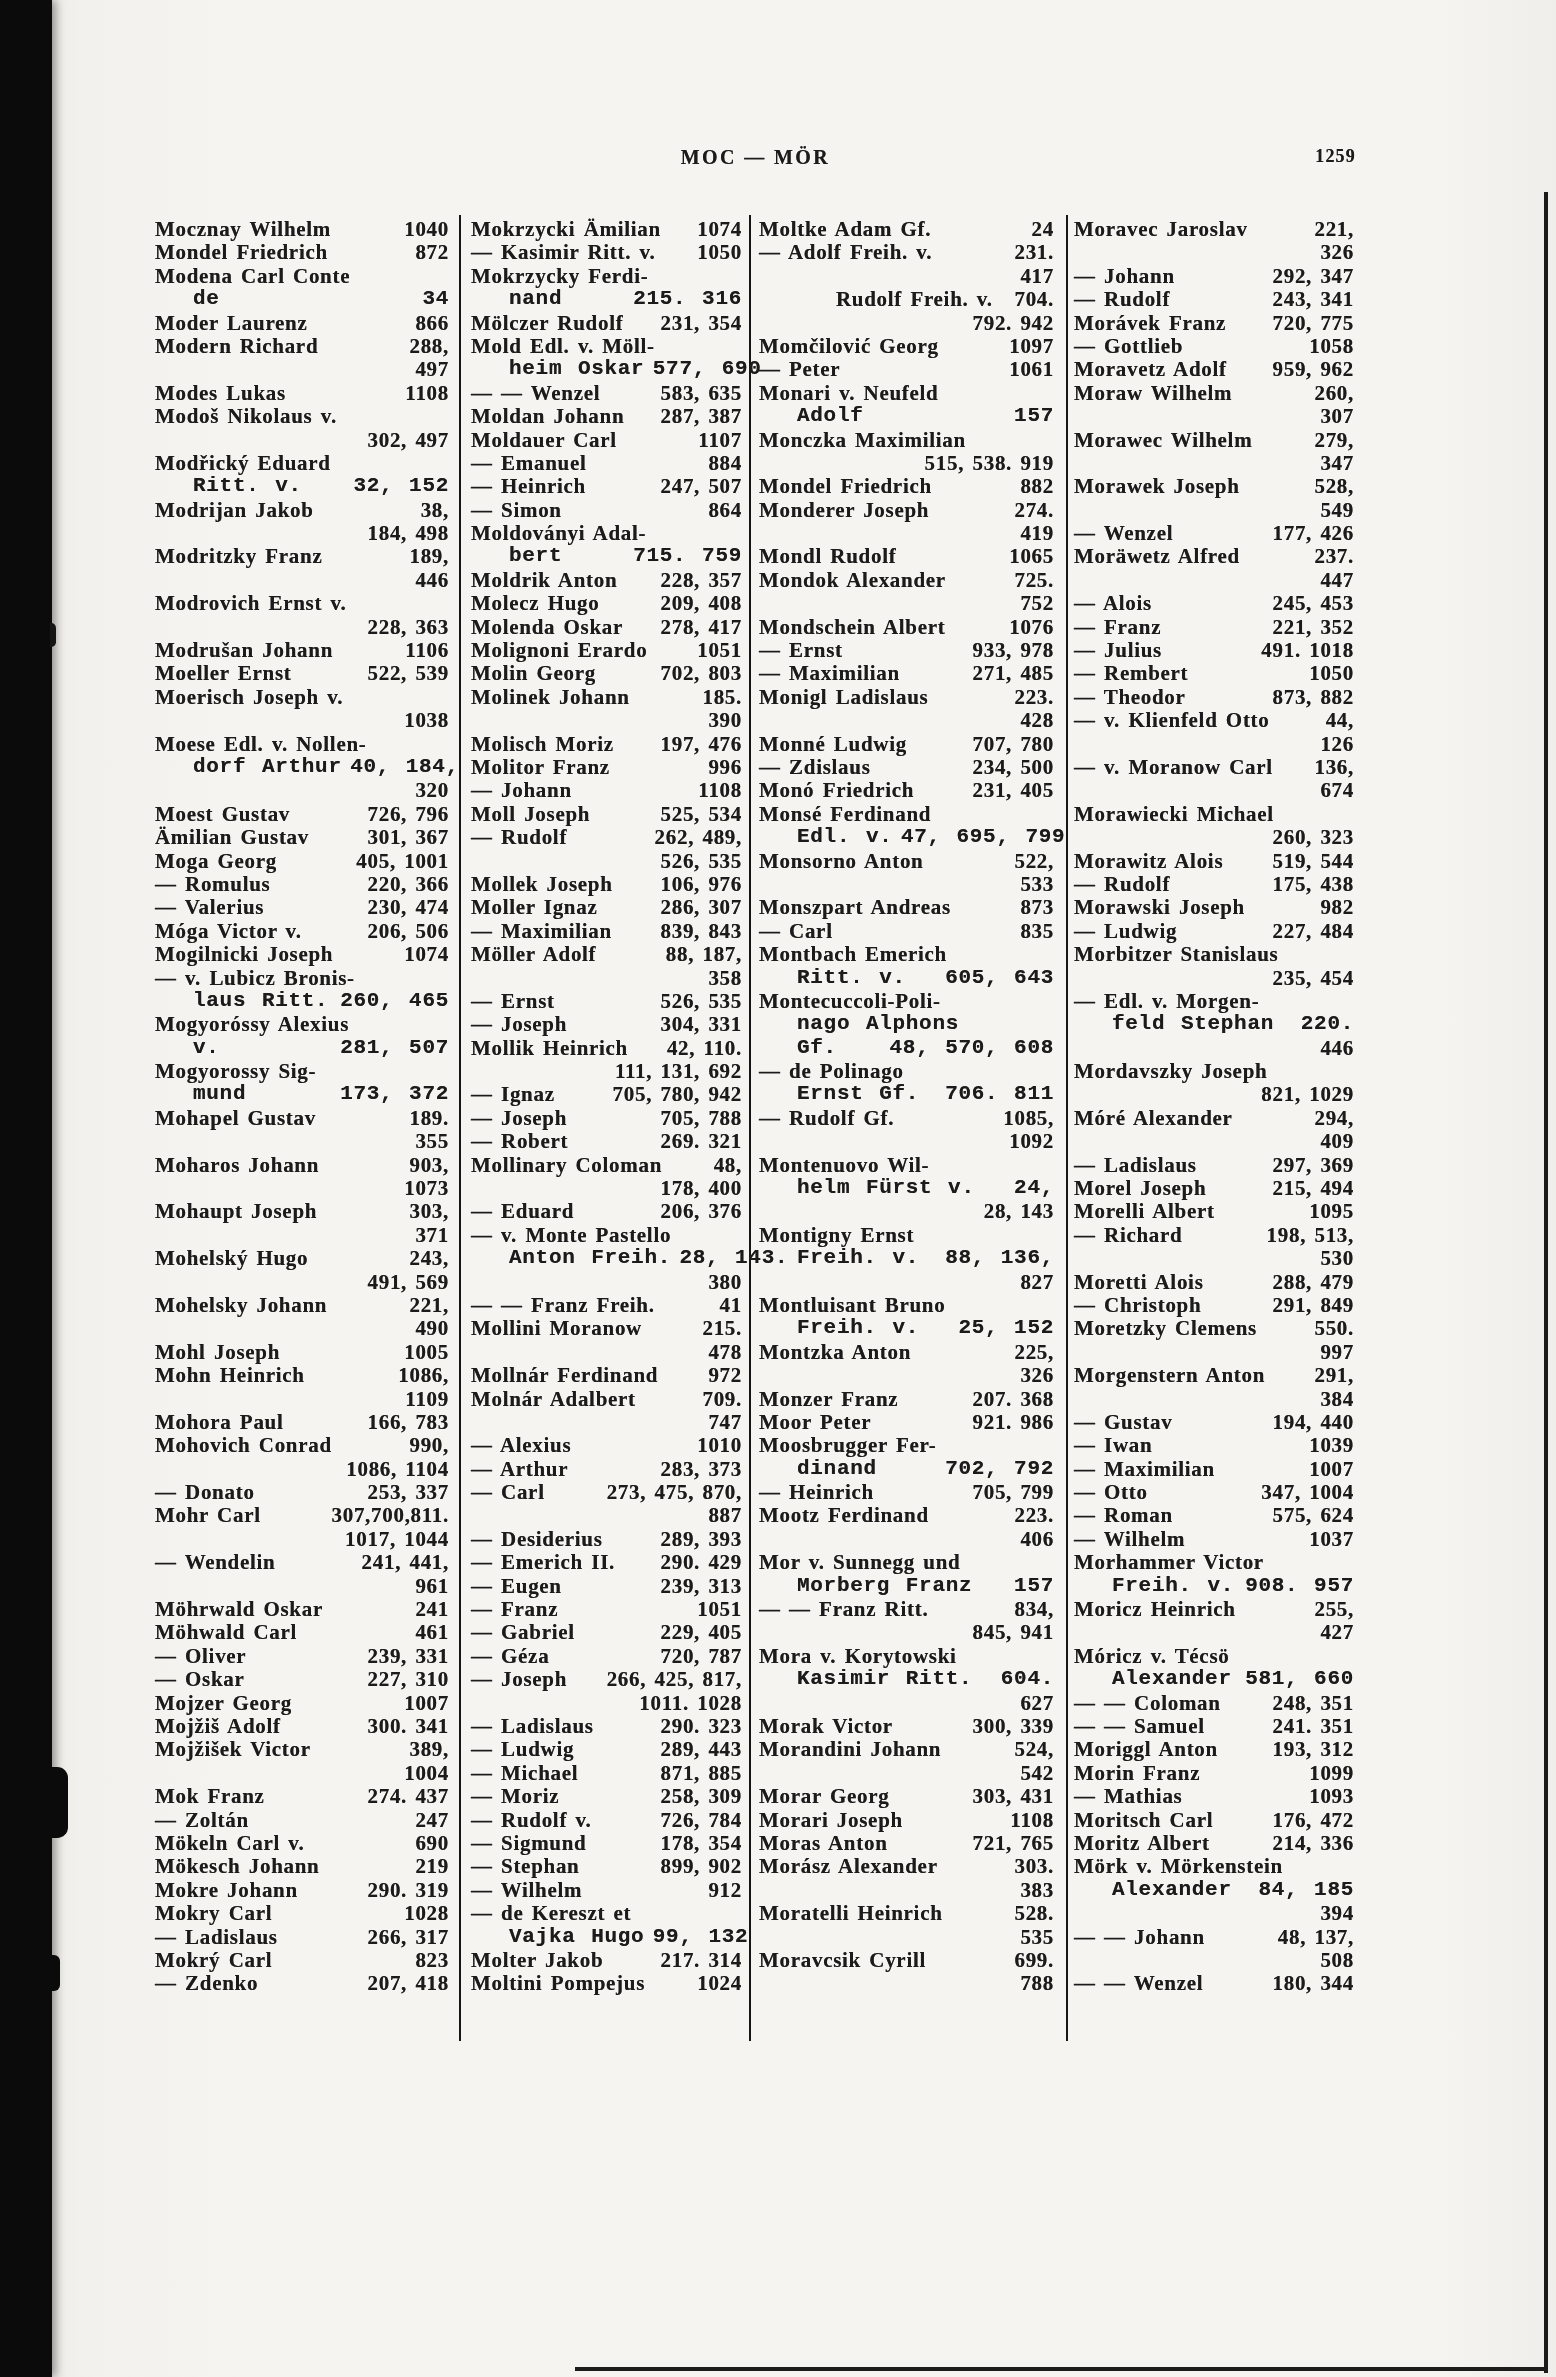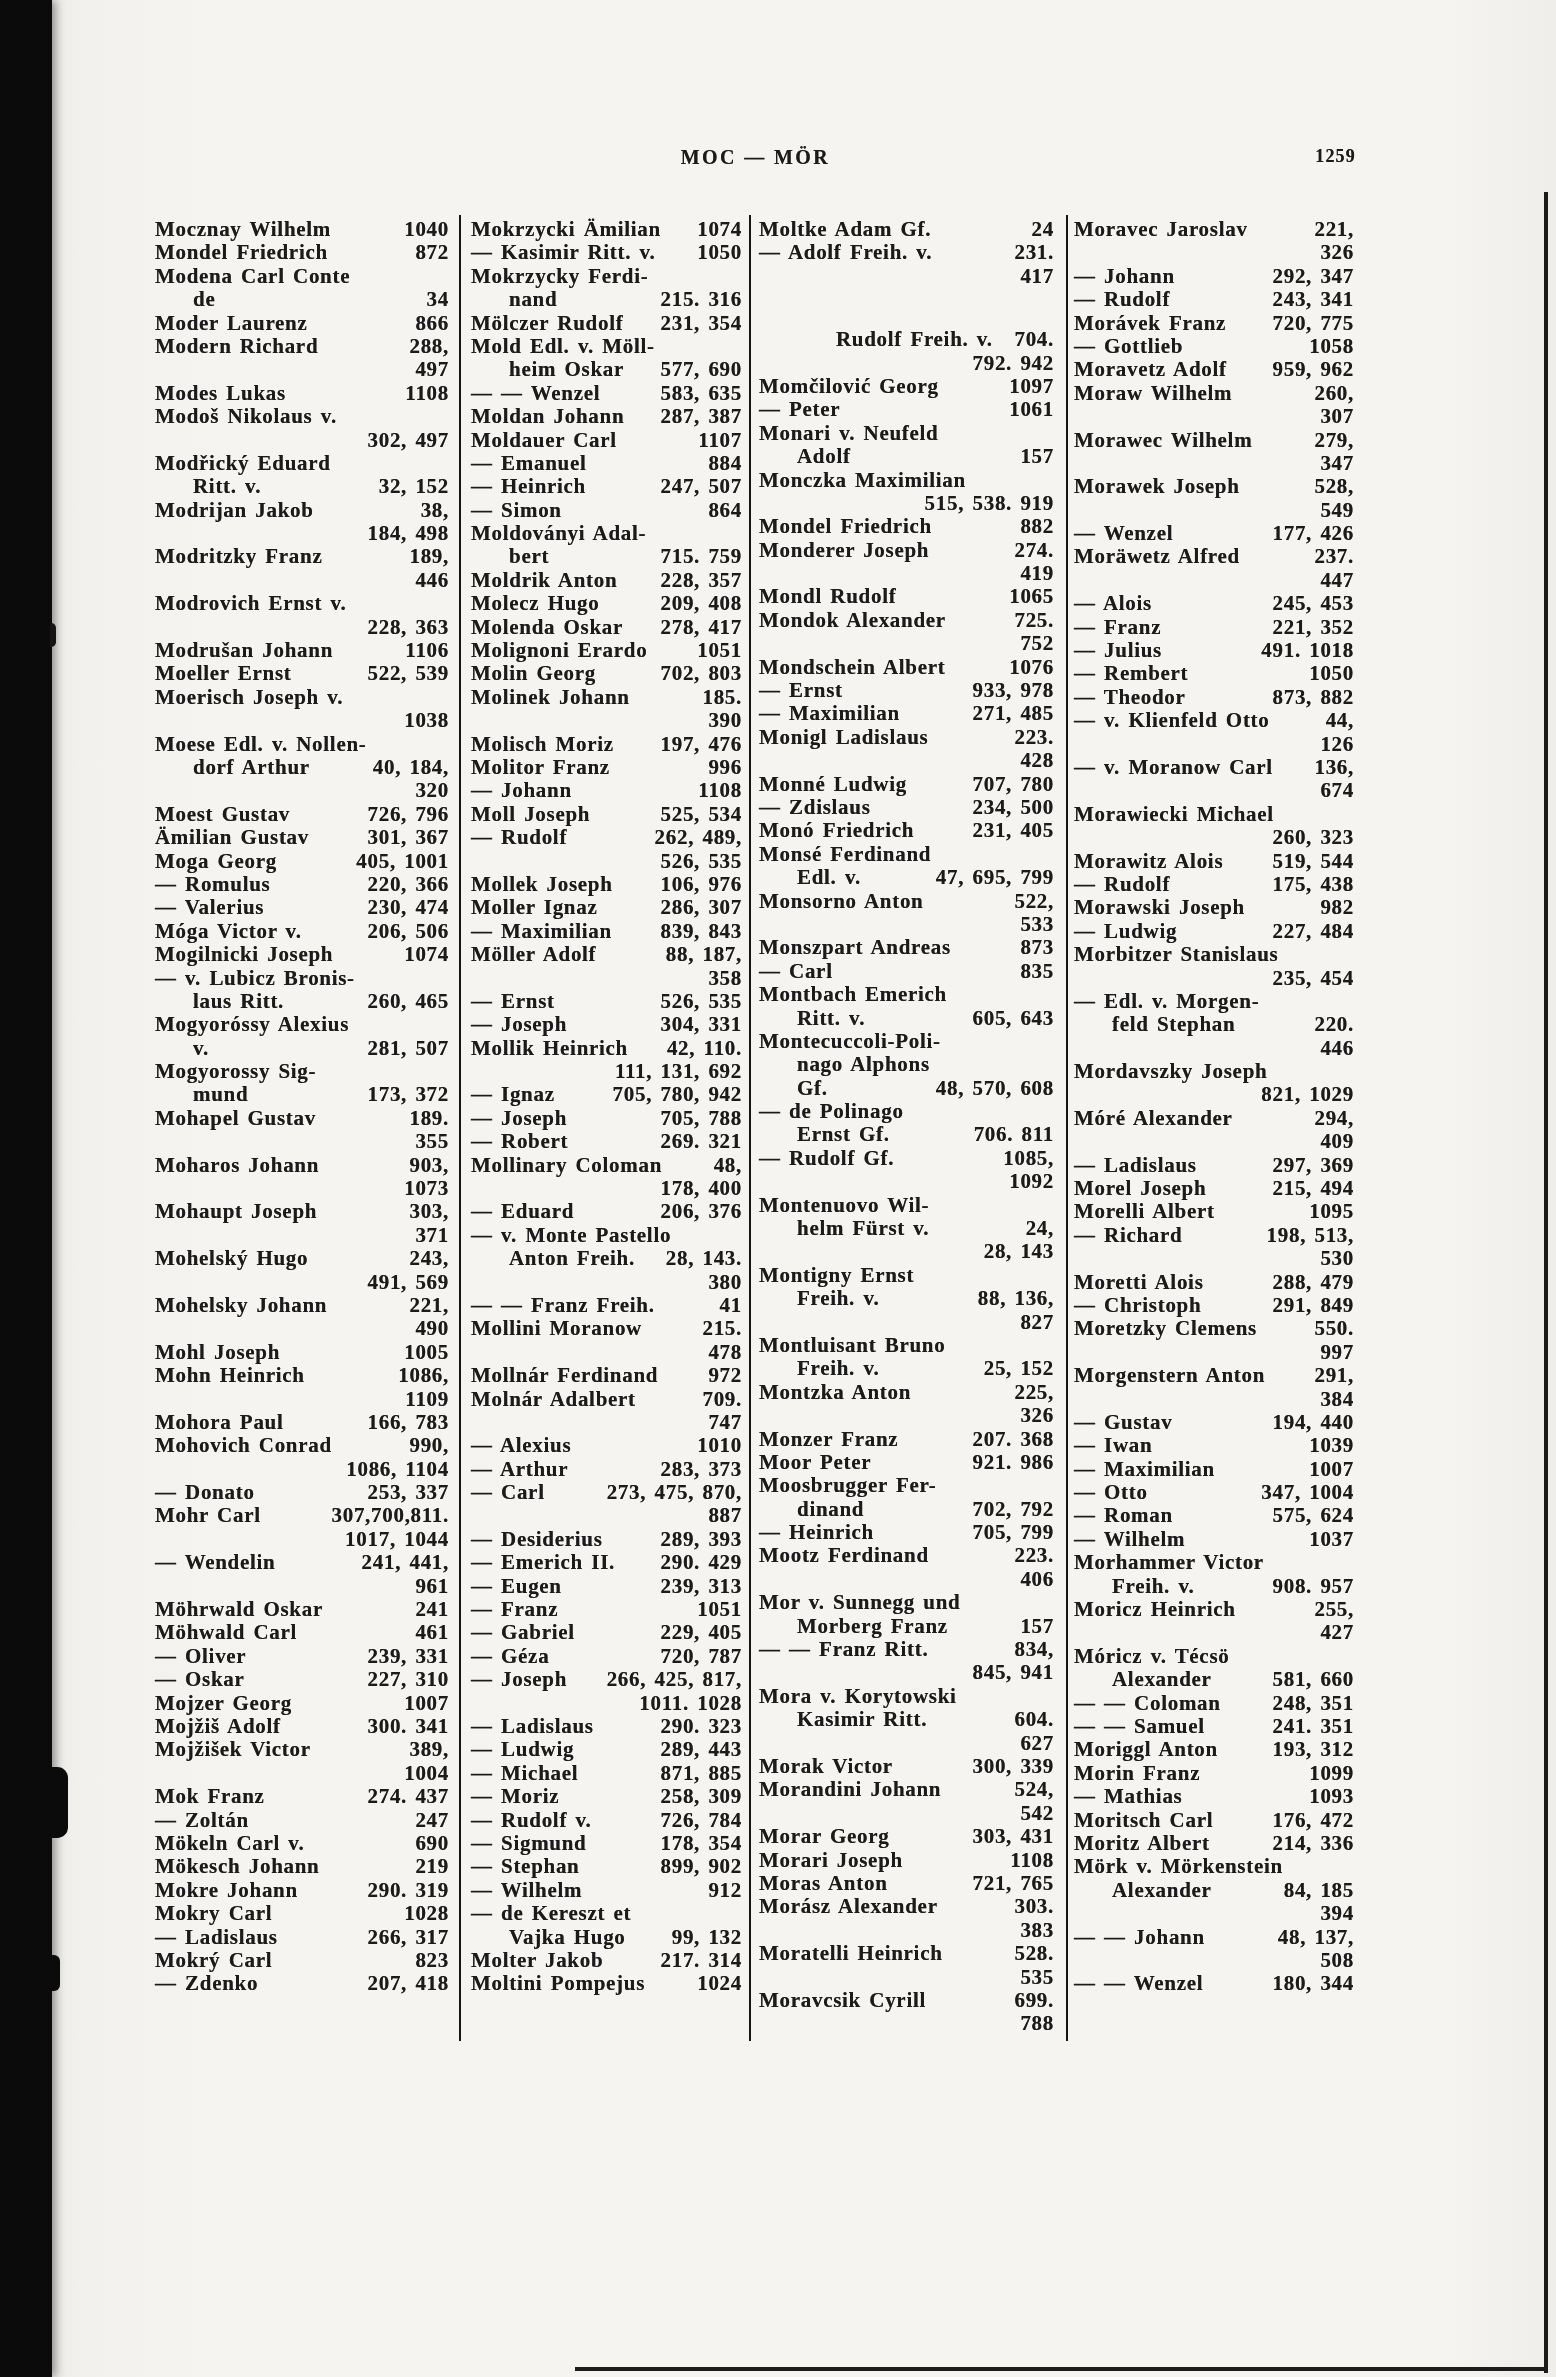--- a/index.html
+++ b/index.html
@@ -40,22 +40,22 @@
   .div-2{left:749px;}
   .div-3{left:1066px;}
 
   .ln{
     height:23.4px;display:flex;justify-content:space-between;align-items:baseline;
     font-size:21px;font-weight:700;letter-spacing:0.7px;word-spacing:2.4px;
     white-space:nowrap;text-shadow:0 0 0.6px rgba(25,25,25,.65);
   }
   .ln .t{flex:0 1 auto;overflow:visible;}
   .ln .n{flex:0 0 auto;margin-left:8.4px;}
-  .ln.i1{padding-left:38px;}
-  .ln.i2{padding-left:77px;margin-top:40px;}
+  .ln.i1{padding-left:38px;font-family:Liberation Mono, monospace;}
+  .ln.i2{padding-left:77px;}
 </style>
 </head>
 <body>
 
 <div class="gutter-band"></div>
 <div class="blob1"></div>
 <div class="blob2"></div>
 <div class="blob3"></div>
 <div class="edge-right"></div>
 <div class="edge-bottom"></div>

